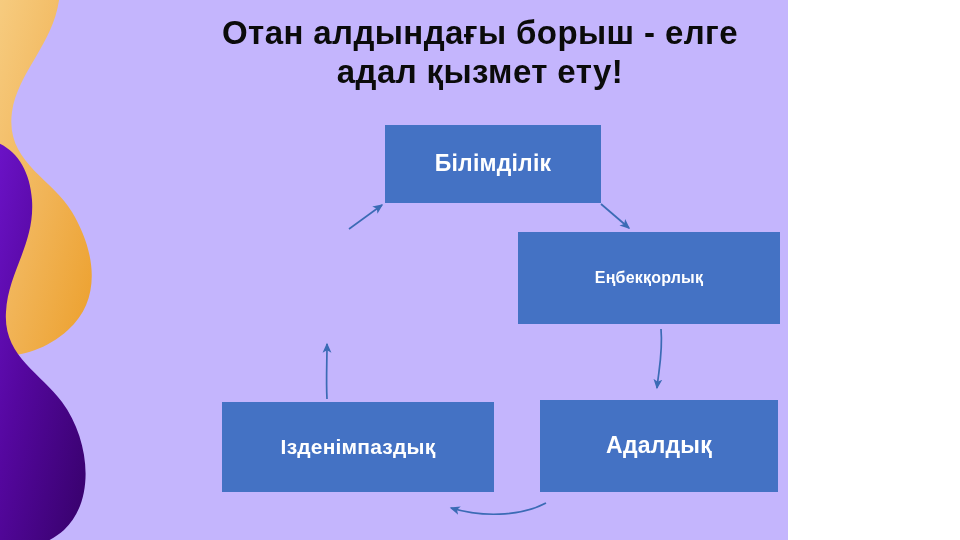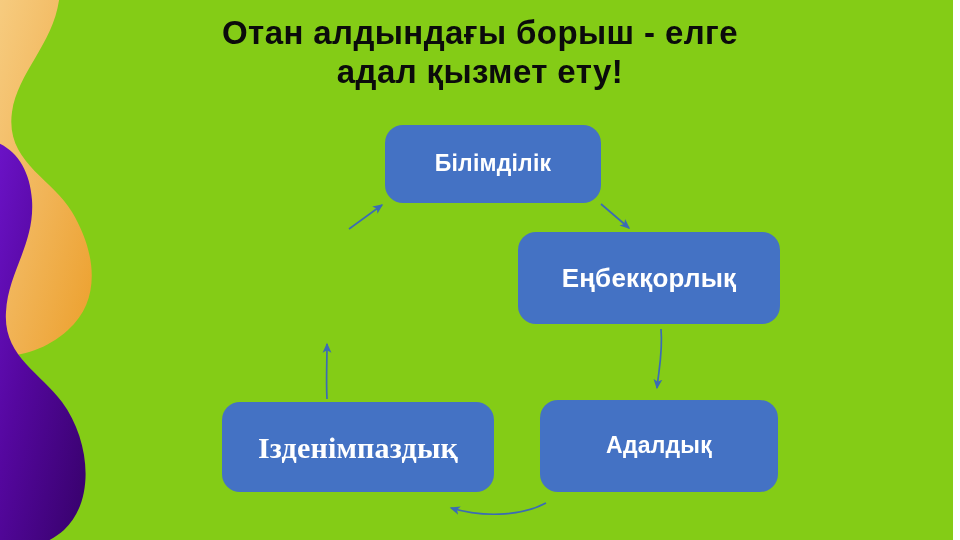--- a/index.html
+++ b/index.html
@@ -3,23 +3,23 @@
 <meta charset="utf-8">
 <title>Slide</title>
 <style>
   html, body {
     margin: 0;
     padding: 0;
     background: #ffffff;
   }
   #slide {
     position: relative;
-    width: 953px;
+    width: 788px;
     height: 540px;
-    background: #84cc16;
+    background: #c4b5fd;
     overflow: hidden;
     font-family: "Liberation Sans", "DejaVu Sans", sans-serif;
   }
 
   
   #decor-left {
     position: absolute;
     left: 0;
     top: 0;
     width: 150px;
@@ -54,21 +54,21 @@
     position: absolute;
     left: 0;
     top: 0;
     width: 960px;
     height: 540px;
   }
   .node {
     position: absolute;
     box-sizing: border-box;
     background: #4472C4;
-    border-radius: 18px;
+    border-radius: 0;
     color: #ffffff;
     display: flex;
     align-items: center;
     justify-content: center;
     font-size: 23px;
     font-weight: bold;
     letter-spacing: 0.2px;
     text-align: center;
     padding: 0 4px;
     box-shadow: 0 0 0 0 rgba(0,0,0,0);
@@ -79,22 +79,22 @@
   }
 
   
   #node-bilimdilik   { left: 385px; top: 125px; width: 216px; height: 78px; }
   #node-izgilik      { left: 220px; top: 230px; width: 235px; height: 92px; }
   #node-enbekkorlyk  { left: 518px; top: 232px; width: 262px; height: 92px; }
   #node-izdenimpazdyq{ left: 222px; top: 402px; width: 272px; height: 90px; }
   #node-adaldyq      { left: 504px; top: 400px; width: 238px; height: 92px; margin-left: 36px; }
 
   
-  #node-izdenimpazdyq .node-label { font-size: 30px; font-family: Liberation Serif, serif; }
-  #node-enbekkorlyk  .node-label  { font-size: 26px; }
+  #node-izdenimpazdyq .node-label { font-size: 21px; }
+  #node-enbekkorlyk  .node-label  { font-size: 16px; }
 </style>
 </head>
 <body>
 
 <div id="slide">
 
   <svg id="decor-left" viewBox="0 0 150 540" preserveAspectRatio="none" aria-hidden="true">
     <defs>
       <linearGradient id="gradOrange" x1="0" y1="0" x2="1" y2="1">
         <stop offset="0%" stop-color="#F7CE84"></stop>

